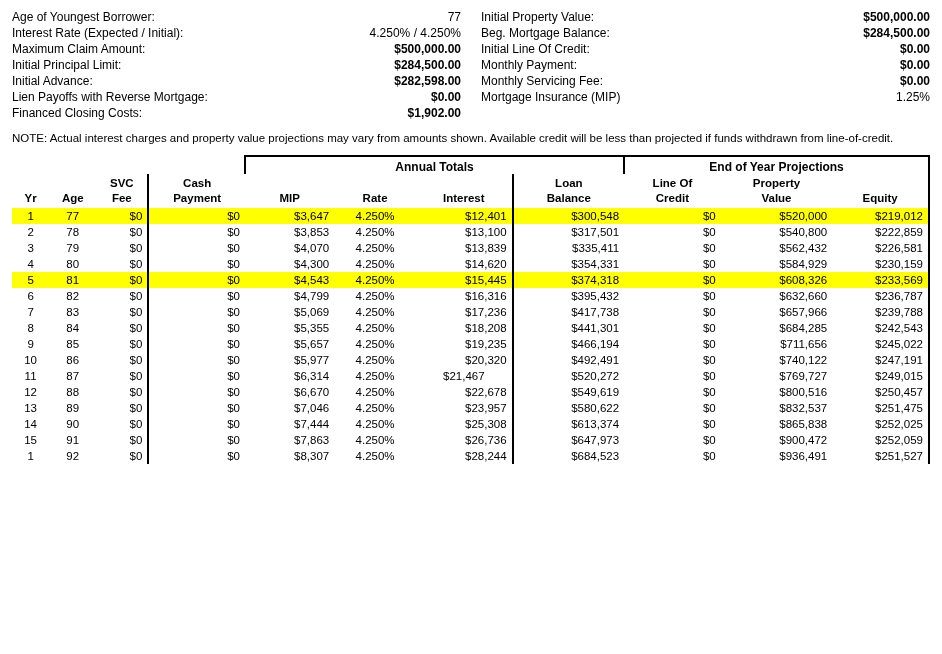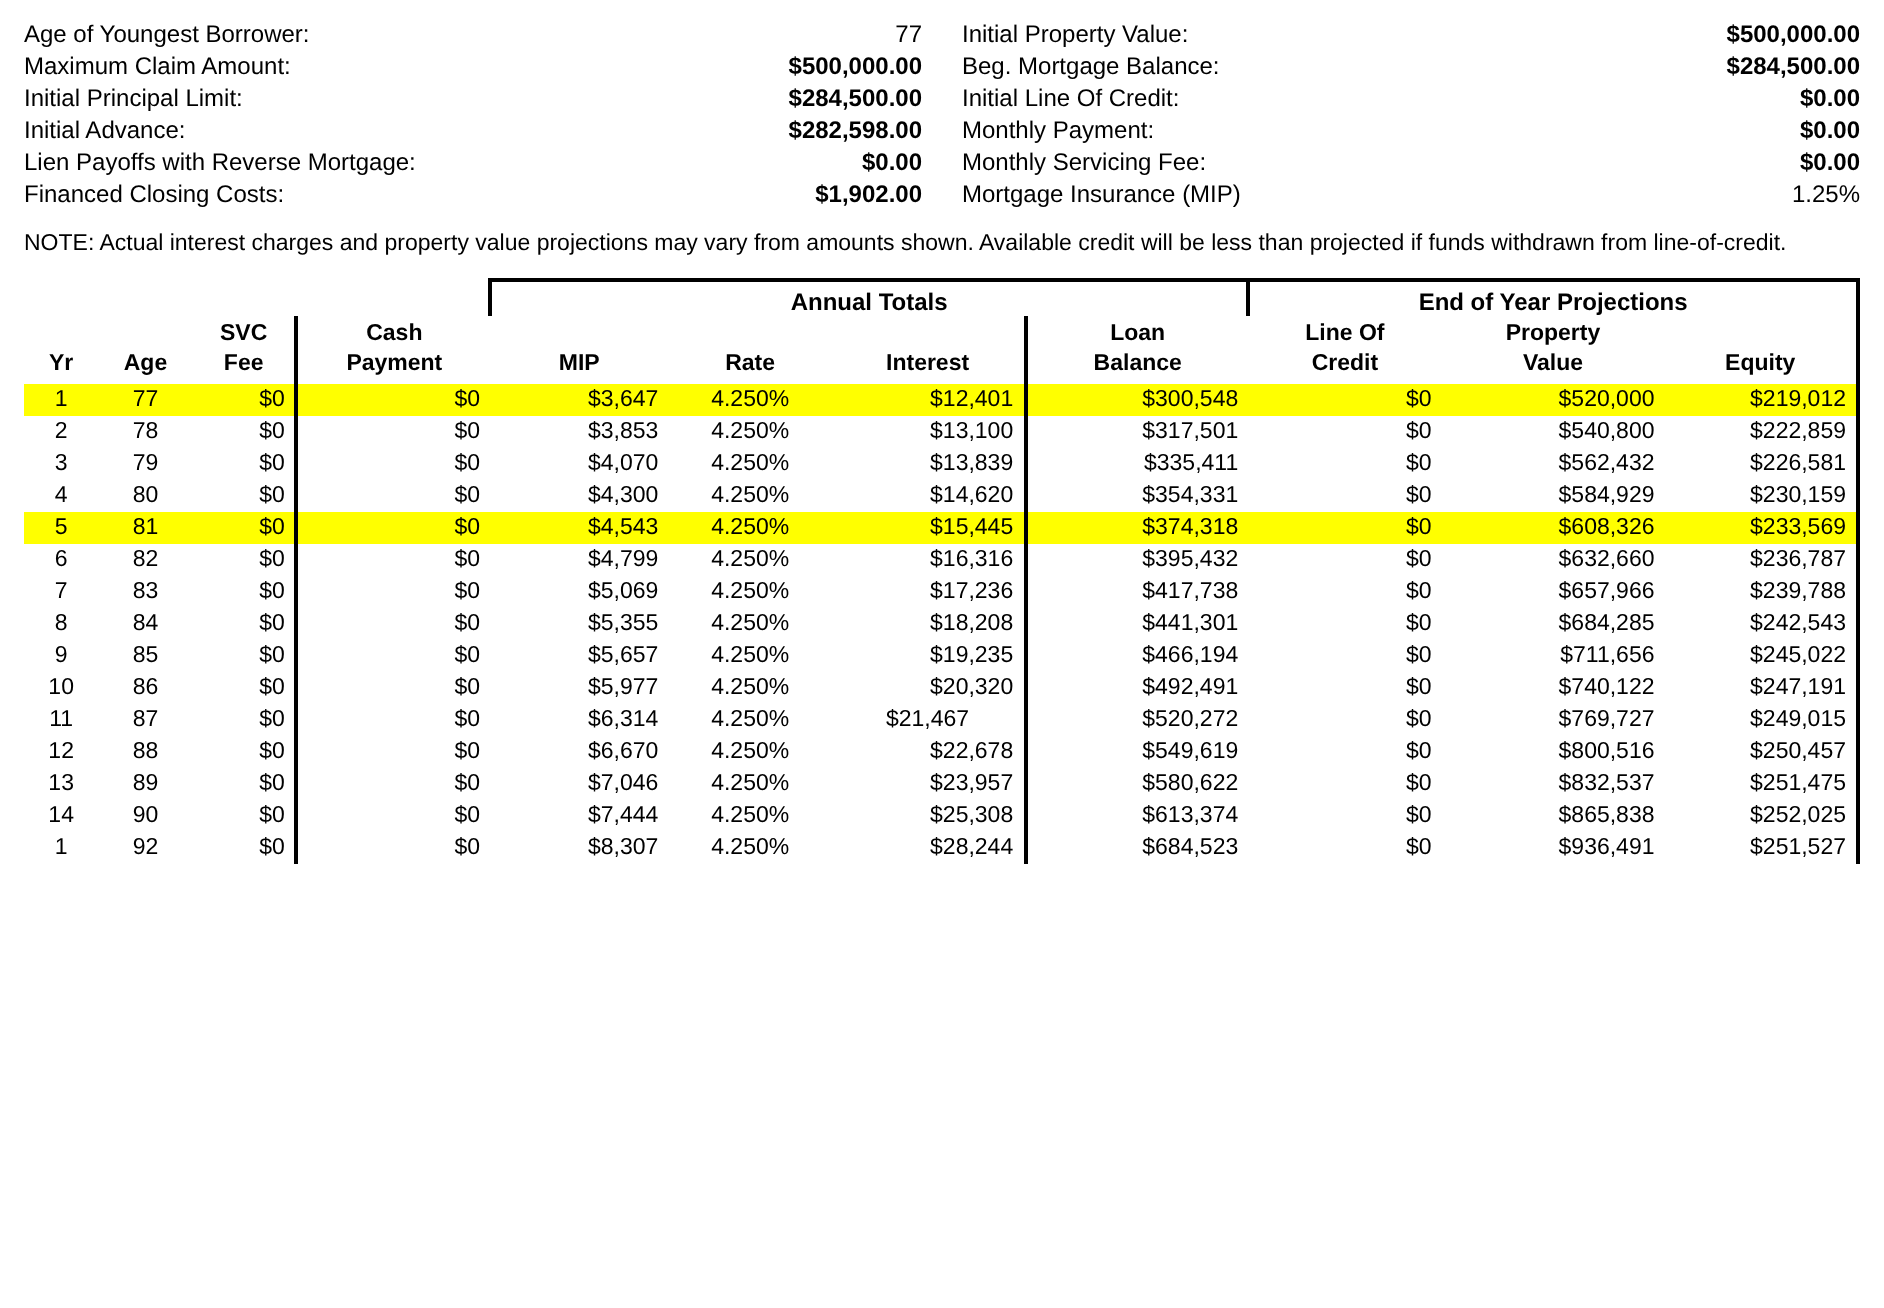--- a/index.html
+++ b/index.html
@@ -98,20 +98,24 @@
   </style>
 </head>
 <body>
 
 <div>
   <div class="summary-grid">
     <div class="summary-left" id="summary-left">
         <div class="summary-row">
           <span class="summary-label">Age of Youngest Borrower:</span>
           <span class="summary-value" style="font-weight: normal;">77</span>
+        </div>
+        <div class="summary-row">
+          <span class="summary-label">Interest Rate (Expected / Initial):</span>
+          <span class="summary-value" style="font-weight: normal;">4.250%  /  4.250%</span>
         </div>
         <div class="summary-row">
           <span class="summary-label">Maximum Claim Amount:</span>
           <span class="summary-value">$500,000.00</span>
         </div>
         <div class="summary-row">
           <span class="summary-label">Initial Principal Limit:</span>
           <span class="summary-value">$284,500.00</span>
         </div>
         <div class="summary-row">
@@ -357,20 +361,33 @@
           <td style="text-align: right; border-left: 2px solid rgb(0, 0, 0);">$0</td>
           <td style="text-align: right;">$7,444</td>
           <td style="text-align: center;">4.250%</td>
           <td style="text-align: right; border-right: 2px solid rgb(0, 0, 0);">$25,308</td>
           <td style="text-align: right; border-left: 2px solid rgb(0, 0, 0);">$613,374</td>
           <td style="text-align: right;">$0</td>
           <td style="text-align: right;">$865,838</td>
           <td style="text-align: right; border-right: 2px solid rgb(0, 0, 0);">$252,025</td>
         </tr>
         <tr>
+          <td style="text-align: center;">15</td>
+          <td style="text-align: center;">91</td>
+          <td style="text-align: right;">$0</td>
+          <td style="text-align: right; border-left: 2px solid rgb(0, 0, 0);">$0</td>
+          <td style="text-align: right;">$7,863</td>
+          <td style="text-align: center;">4.250%</td>
+          <td style="text-align: right; border-right: 2px solid rgb(0, 0, 0);">$26,736</td>
+          <td style="text-align: right; border-left: 2px solid rgb(0, 0, 0);">$647,973</td>
+          <td style="text-align: right;">$0</td>
+          <td style="text-align: right;">$900,472</td>
+          <td style="text-align: right; border-right: 2px solid rgb(0, 0, 0);">$252,059</td>
+        </tr>
+        <tr>
           <td style="text-align: center;">1</td>
           <td style="text-align: center;">92</td>
           <td style="text-align: right;">$0</td>
           <td style="text-align: right; border-left: 2px solid rgb(0, 0, 0);">$0</td>
           <td style="text-align: right;">$8,307</td>
           <td style="text-align: center;">4.250%</td>
           <td style="text-align: right; border-right: 2px solid rgb(0, 0, 0);">$28,244</td>
           <td style="text-align: right; border-left: 2px solid rgb(0, 0, 0);">$684,523</td>
           <td style="text-align: right;">$0</td>
           <td style="text-align: right;">$936,491</td>

